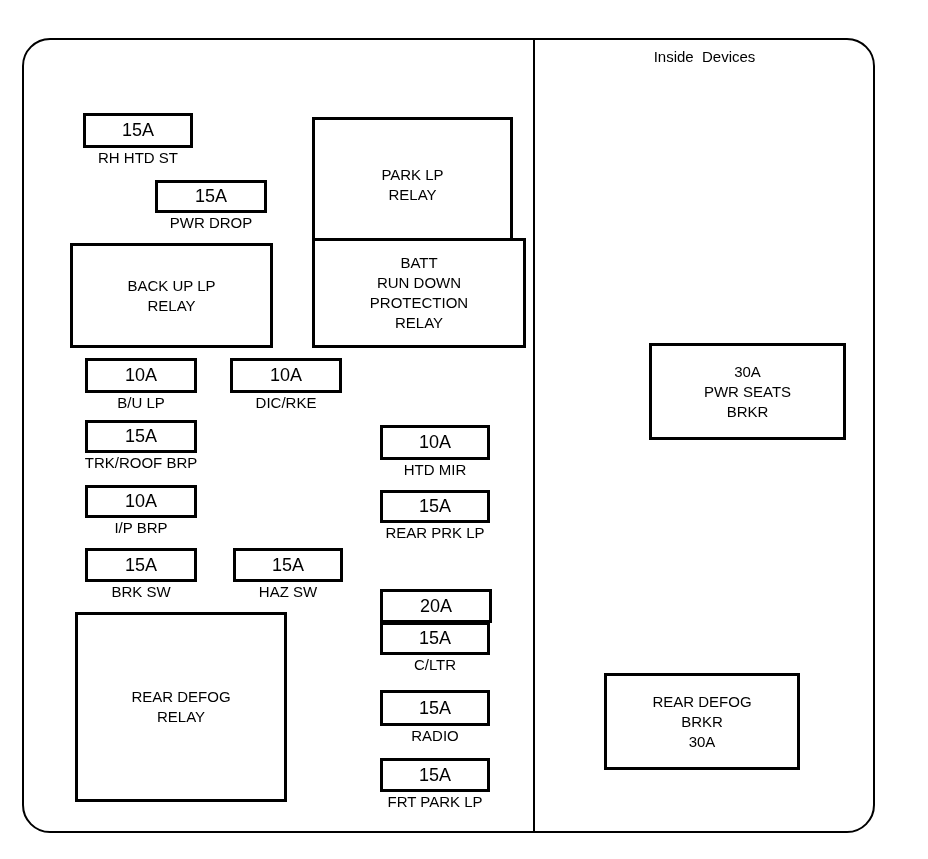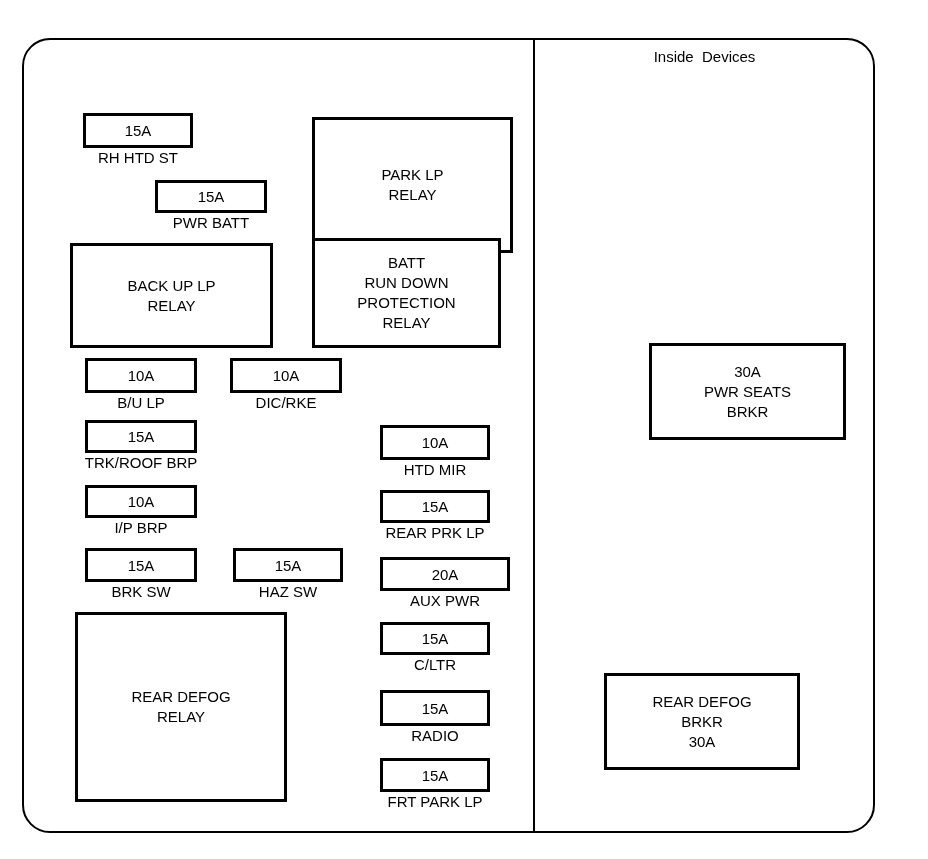--- a/index.html
+++ b/index.html
@@ -58,21 +58,21 @@
   .fuse {
     position: absolute;
     border: 3px solid #000000;
     box-sizing: border-box;
     display: flex;
     align-items: center;
     justify-content: center;
     background: #ffffff;
   }
   .fuse .amp {
-    font-size: 15px;
+    font-size: 18px;
     white-space: nowrap;
   }
   .fuse .fuse-label {
     position: absolute;
     top: calc(100% + 4px);
     left: 50%;
     transform: translateX(-50%);
     white-space: nowrap;
     font-size: 15px;
   }
@@ -101,21 +101,21 @@
 
   <div class="section-header inside">Inside  Devices</div>
 
   <div class="fuse" style="left:83px;top:113px;width:110px;height:35px">
     <span class="amp">15A</span>
     <span class="fuse-label">RH HTD ST</span>
   </div>
 
   <div class="fuse" style="left:155px;top:180px;width:112px;height:33px">
     <span class="amp">15A</span>
-    <span class="fuse-label">PWR BATT</span>
+    <span class="fuse-label">PWR DROP</span>
   </div>
 
   <div class="fuse" style="left:85px;top:358px;width:112px;height:35px">
     <span class="amp">10A</span>
     <span class="fuse-label">B/U LP</span>
   </div>
 
   <div class="fuse" style="left:230px;top:358px;width:112px;height:35px">
     <span class="amp">10A</span>
     <span class="fuse-label">DIC/RKE</span>
@@ -145,21 +145,21 @@
   <div class="fuse" style="left:85px;top:548px;width:112px;height:34px">
     <span class="amp">15A</span>
     <span class="fuse-label">BRK SW</span>
   </div>
 
   <div class="fuse" style="left:233px;top:548px;width:110px;height:34px">
     <span class="amp">15A</span>
     <span class="fuse-label">HAZ SW</span>
   </div>
 
-  <div class="fuse" style="left:380px;top:557px;width:130px;height:34px">
+  <div class="fuse" style="left:380px;top:589px;width:112px;height:34px">
     <span class="amp">20A</span>
     <span class="fuse-label">AUX PWR</span>
   </div>
 
   <div class="fuse" style="left:380px;top:622px;width:110px;height:33px">
     <span class="amp">15A</span>
     <span class="fuse-label">C/LTR</span>
   </div>
 
   <div class="fuse" style="left:380px;top:690px;width:110px;height:36px">
@@ -168,21 +168,21 @@
   </div>
 
   <div class="fuse" style="left:380px;top:758px;width:110px;height:34px">
     <span class="amp">15A</span>
     <span class="fuse-label">FRT PARK LP</span>
   </div>
 
   <div class="relay" style="left:312px;top:117px;width:201px;height:136px">PARK LP
 RELAY</div>
 
-  <div class="relay" style="left:312px;top:238px;width:189px;height:110px">BATT
+  <div class="relay" style="left:312px;top:238px;width:214px;height:110px">BATT
 RUN DOWN
 PROTECTION
 RELAY</div>
 
   <div class="relay" style="left:70px;top:243px;width:203px;height:105px">BACK UP LP
 RELAY</div>
 
   <div class="relay" style="left:75px;top:612px;width:212px;height:190px">REAR DEFOG
 RELAY</div>
 

